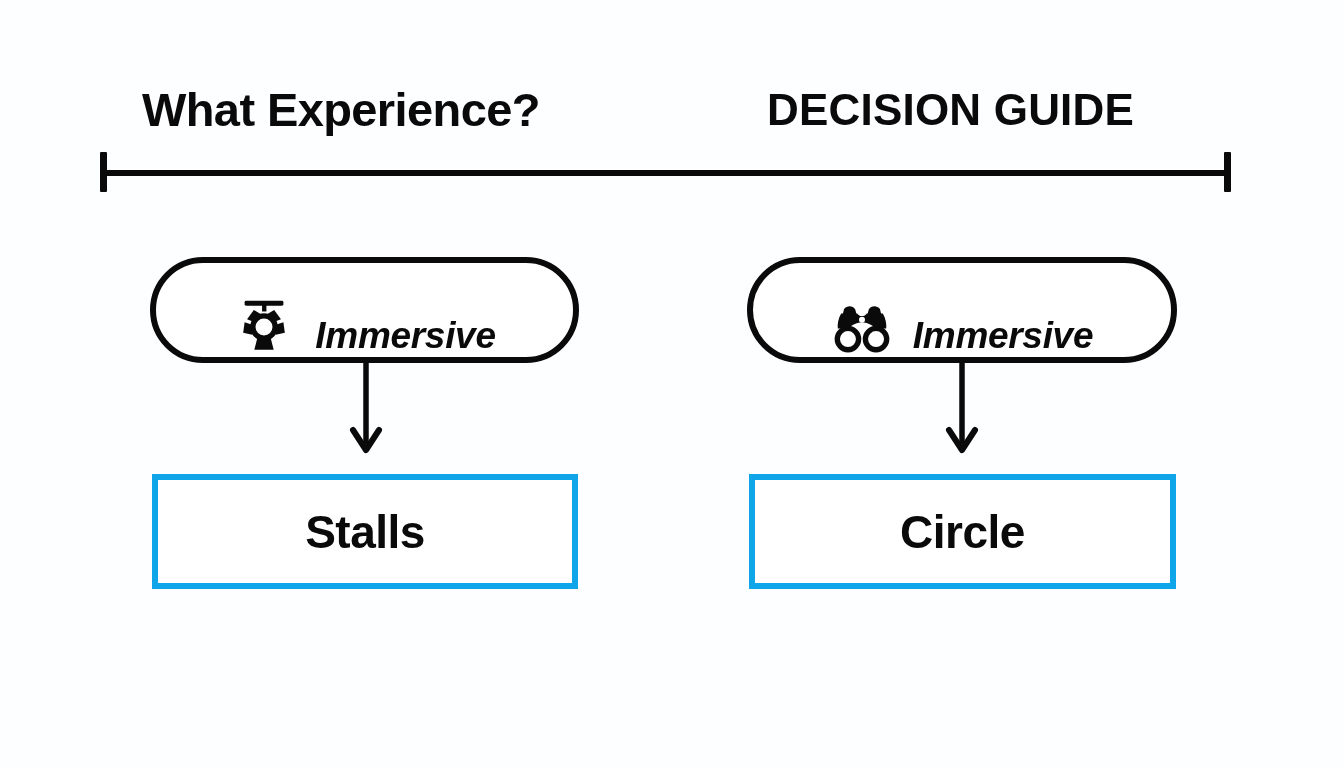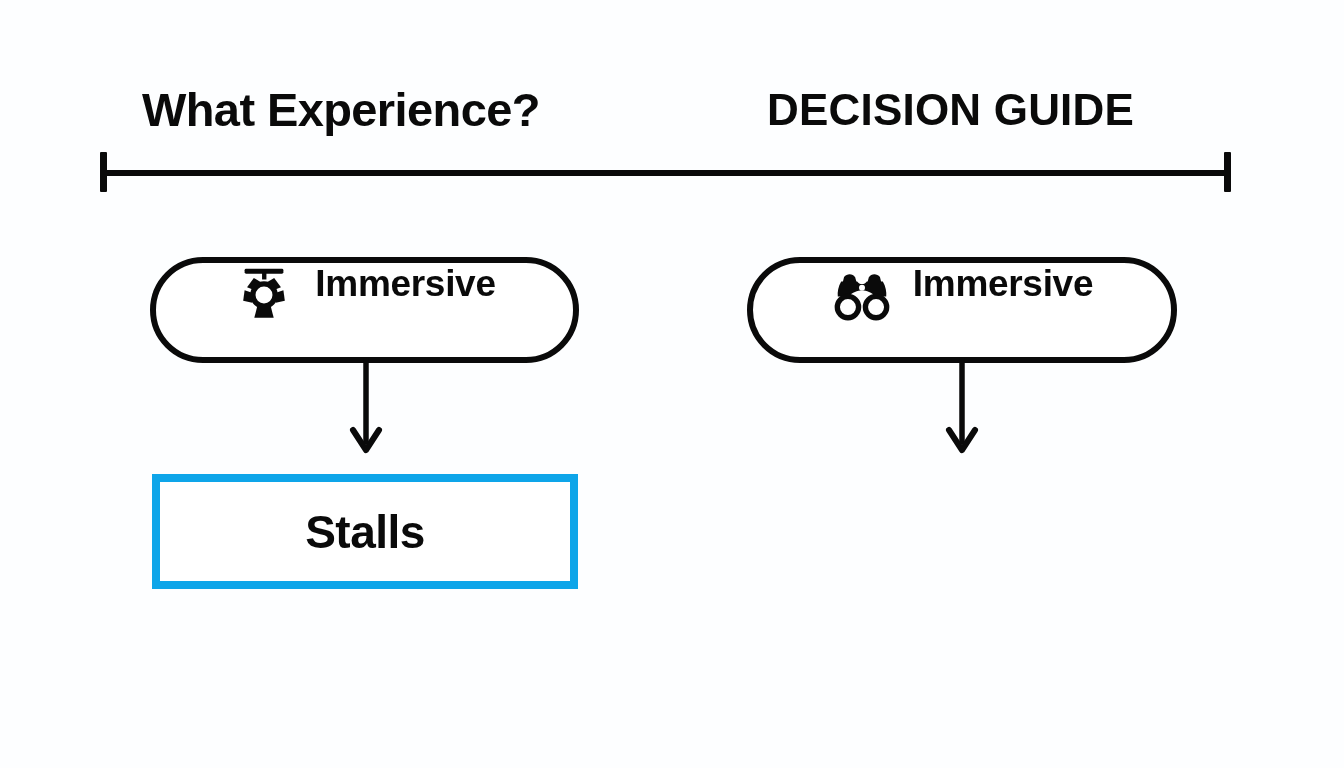--- a/index.html
+++ b/index.html
@@ -76,24 +76,25 @@
 
   
   .pill {
     position: absolute;
     box-sizing: border-box;
     height: 106px;
     border: 6px solid #0a0a0a;
     border-radius: 53px;
     background: #ffffff;
     display: flex;
-    align-items: flex-start;
+    align-items: flex-end;
     justify-content: center;
     gap: 20px;
     padding: 0 26px;
+    font-style: italic;
   }
   #pill-immersive { left: 150px; top: 257px; width: 429px; }
   #pill-panoramic { left: 747px; top: 257px; width: 430px; }
 
   .pill-icon {
     flex: 0 0 auto;
     width: 62px;
     height: 62px;
     display: block;
   }
@@ -112,21 +113,21 @@
     height: 100px;
   }
   #arrow-left  { left: 346px; top: 358px; }
   #arrow-right { left: 942px; top: 358px; }
 
   
   .outcome-box {
     position: absolute;
     box-sizing: border-box;
     height: 115px;
-    border: 8px solid #0ea5e9;
+    border: 6px solid #0ea5e9;
     background: #ffffff;
     display: flex;
     align-items: center;
     justify-content: center;
   }
   #box-stalls { left: 152px; top: 474px; width: 426px; }
   #box-circle { left: 749px; top: 474px; width: 427px; }
 
   .outcome-label {
     font-size: 46px;
@@ -203,14 +204,17 @@
       <circle cx="46.5" cy="45.5" r="11.0" fill="none" stroke="#0a0a0a" stroke-width="5.5"></circle>
     </svg>
     <span class="pill-label">Immersive</span>
   </div>
 
   <svg class="arrow" id="arrow-right" viewBox="0 0 40 100" xmlns="http://www.w3.org/2000/svg">
     <line x1="20" y1="0" x2="20" y2="86" stroke="#0a0a0a" stroke-width="5.5"></line>
     <path d="M7 72 L20 92 L33 72" fill="none" stroke="#0a0a0a" stroke-width="6" stroke-linecap="round" stroke-linejoin="round"></path>
   </svg>
 
+  <div class="outcome-box" id="box-circle">
+    <span class="outcome-label">Circle</span>
+  </div>
 
 </div>
 
 </body></html>

